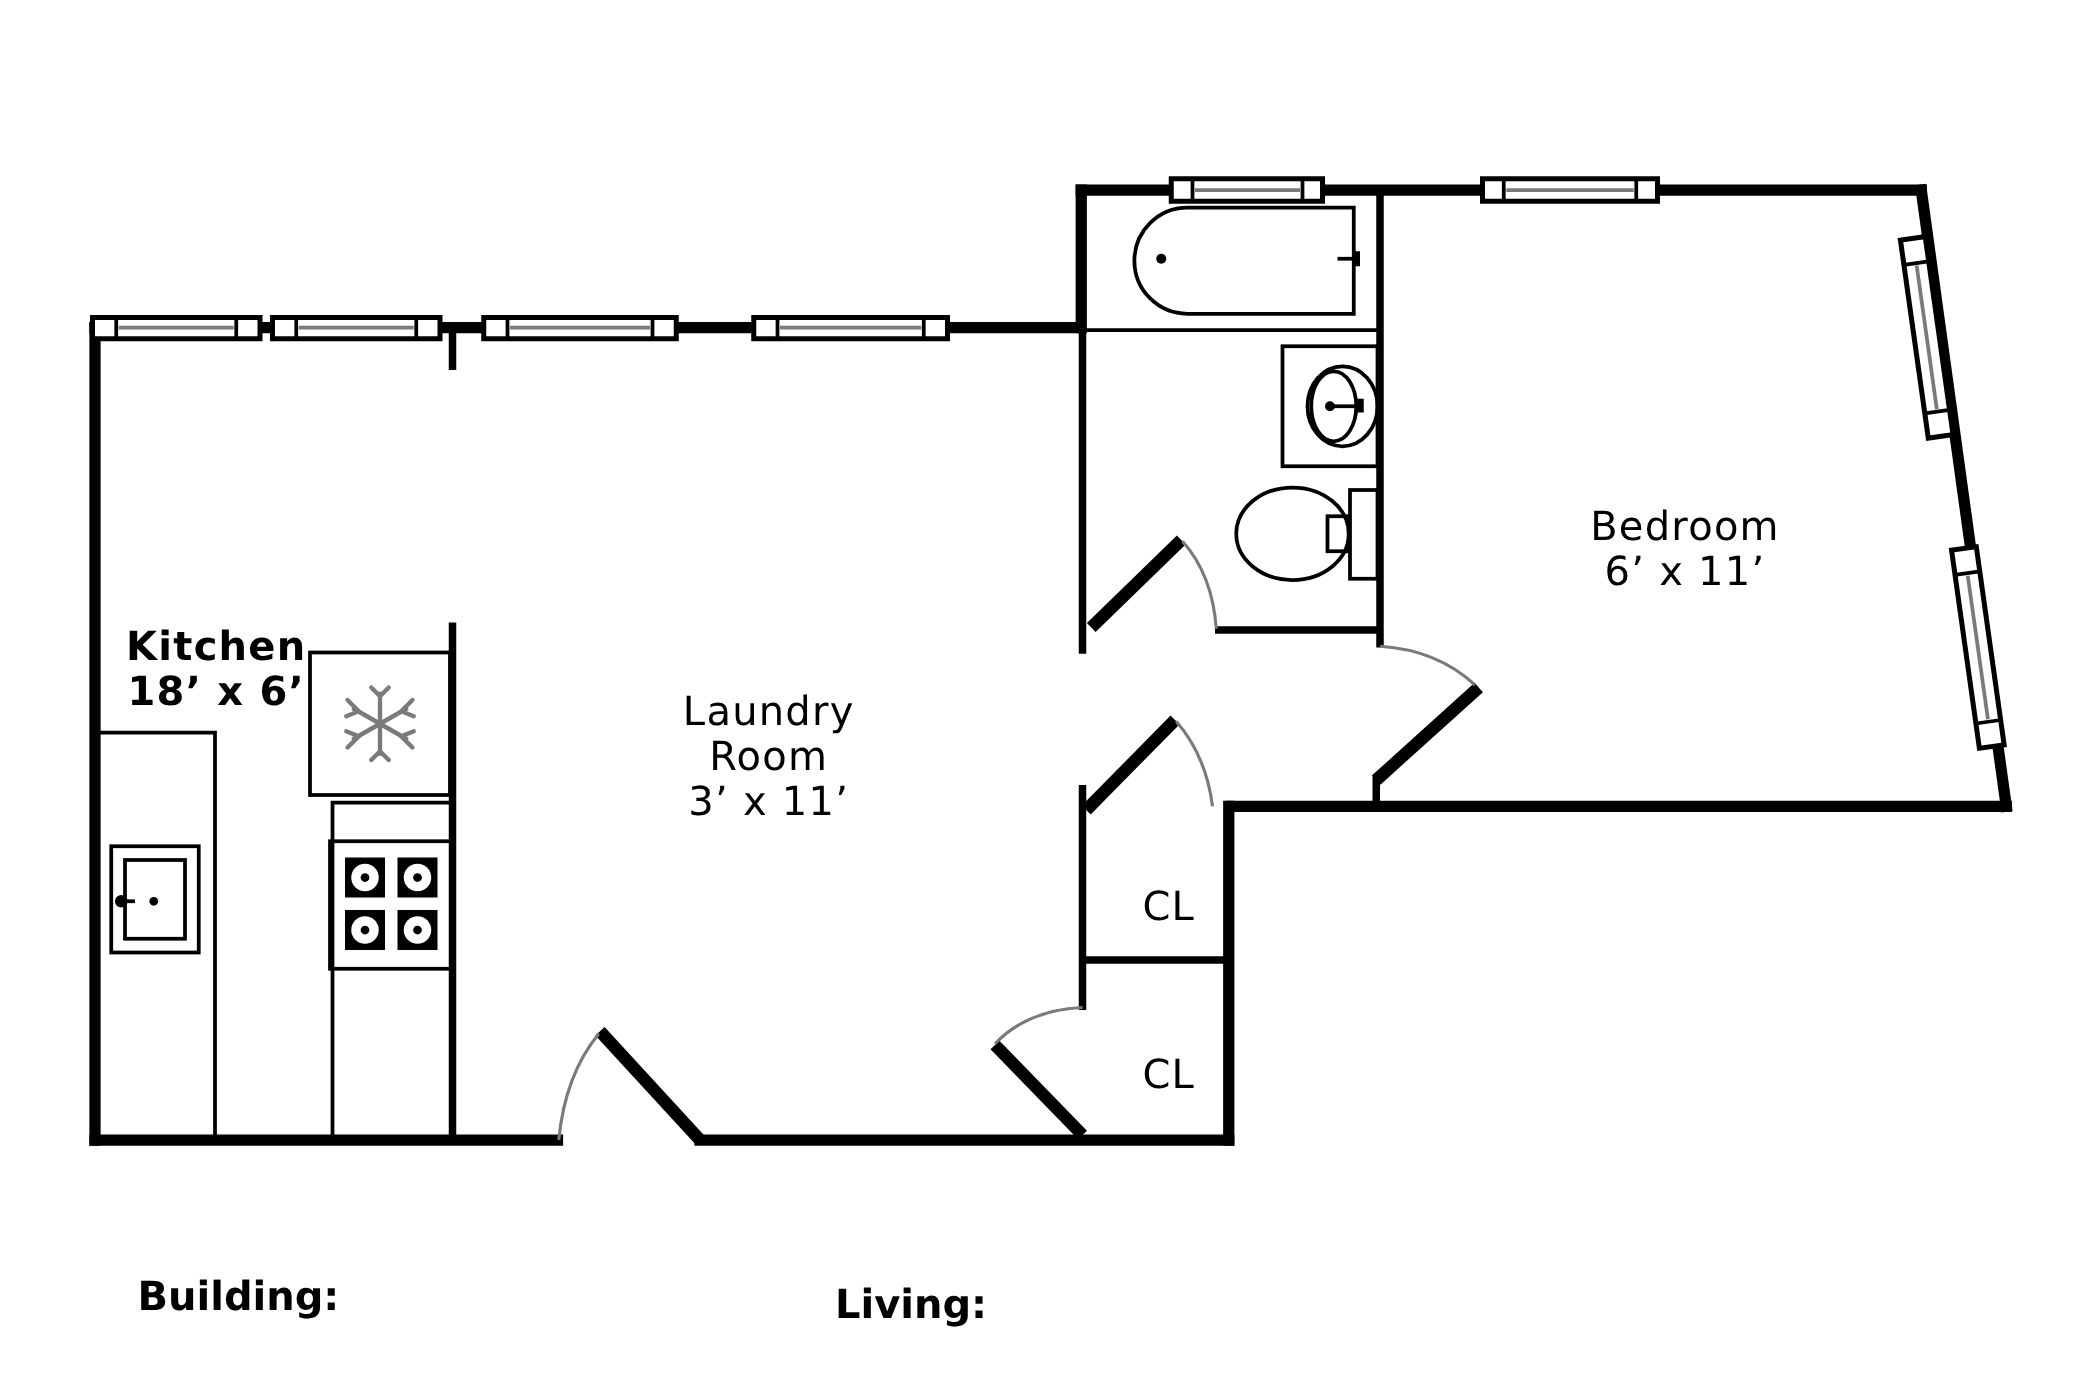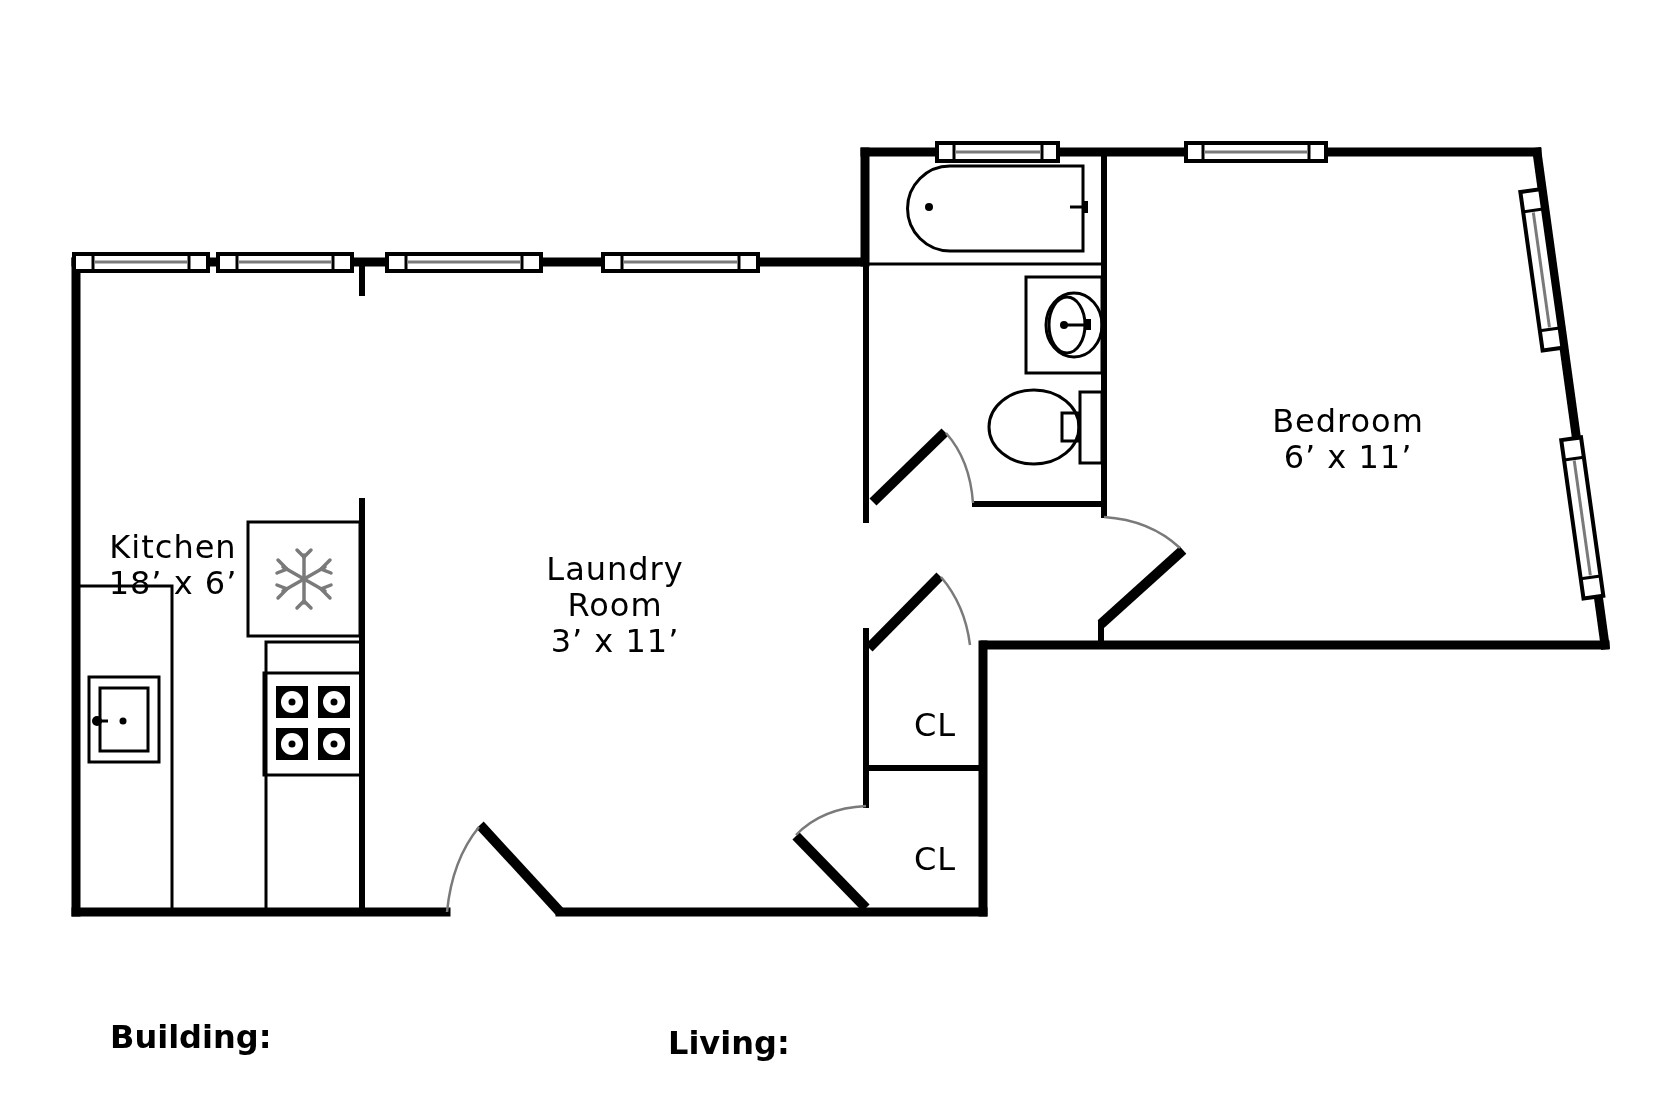--- a/index.html
+++ b/index.html
@@ -216,21 +216,21 @@
         <circle cx="292" cy="744" r="3.5" fill="#000"></circle>
     </g>
     <g>
       <rect x="318" y="728" width="32" height="32" fill="#000"></rect>
       <circle cx="334" cy="744" r="11" fill="#fff"></circle>
         <circle cx="334" cy="744" r="3.5" fill="#000"></circle>
     </g>
   </g>
 </svg>
 
-<div class="lbl room-name" style="left:98px; top:530px; width:150px;">
+<div class="lbl room-name" style="left:98px; top:500px; width:150px;font-weight:bold;">
   <div>Kitchen</div>
   <div>18’ x 6’</div>
 </div>
 
 <div class="lbl room-name" style="left:520px; top:552px; width:190px;">
   <div>Laundry</div>
   <div>Room</div>
   <div>3’ x 11’</div>
 </div>
 

